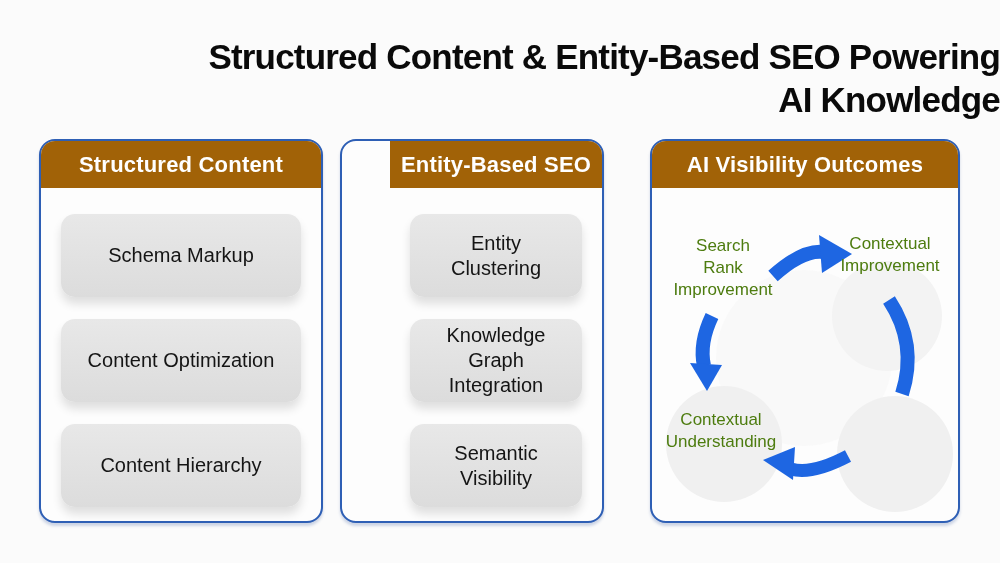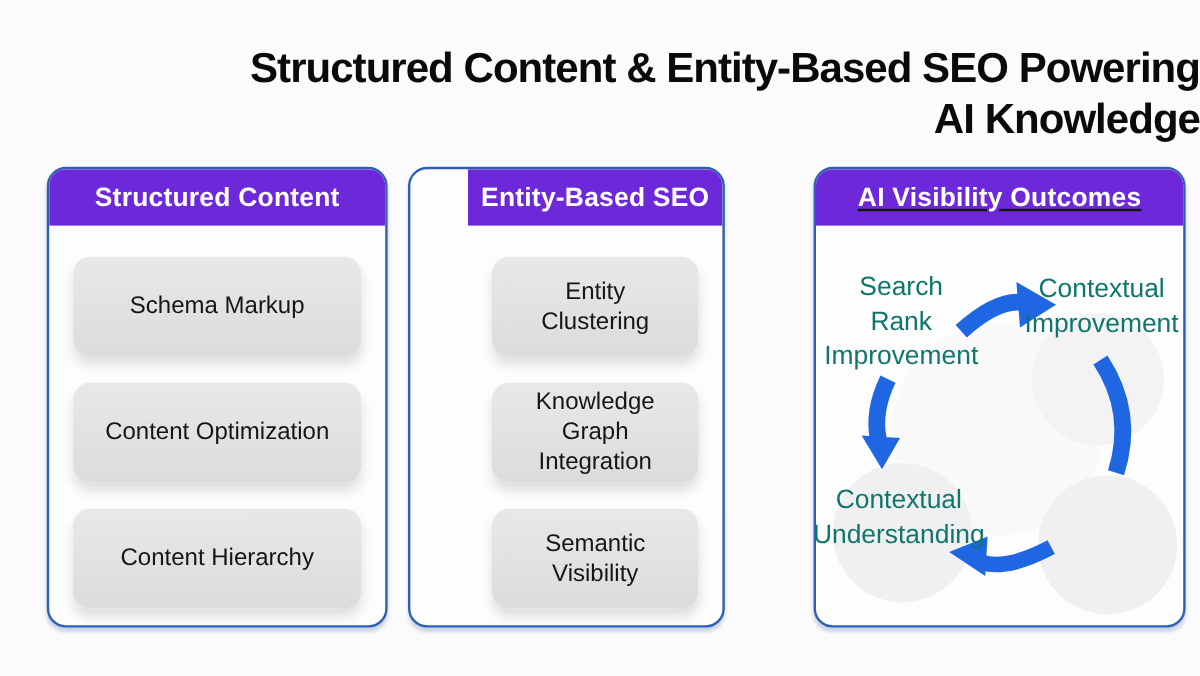--- a/index.html
+++ b/index.html
@@ -33,24 +33,24 @@
     height: 384px;
     box-sizing: border-box;
     background: #fdfdfd;
     border: 2px solid #2e5fb5;
     border-radius: 16px;
     overflow: hidden;
     box-shadow: 0 3px 3px rgba(35, 75, 150, 0.22);
   }
   .panel-1 { left: 39px;  width: 284px; }
   .panel-2 { left: 340px; width: 264px; padding-left: 48px; }
-  .panel-3 { left: 678px; width: 310px; text-decoration: underline; }
+  .panel-3 { left: 650px; width: 310px; }
   .panel-header {
     height: 47px;
-    background: #6d28d9;
+    background: #a16207;
     color: #ffffff;
     font-size: 22px;
     font-weight: bold;
     letter-spacing: 0.2px;
     display: flex;
     align-items: center;
     justify-content: center;
   }
   .panel-body {
     padding: 26px 20px 0 20px;
@@ -80,24 +80,24 @@
     height: 337px;
   }
   .cycle svg {
     position: absolute;
     inset: 0;
   }
   .cycle-node {
     position: absolute;
     transform: translate(-50%, -50%);
     text-align: center;
-    font-size: 22px;
+    font-size: 17px;
     font-weight: 500;
     line-height: 1.3;
-    color: #0f766e;
+    color: #4d7c0f;
     white-space: pre-line;
     width: 150px;
   }
   .node-search-rank            { left: 71px;  top: 80px;  }
   .node-contextual-improvement { left: 238px; top: 67px;  }
   .node-user-intent            { left: 240px; top: 262px; }
   .node-contextual-understanding { left: 69px; top: 243px; }
 </style>
 </head>
 <body>

